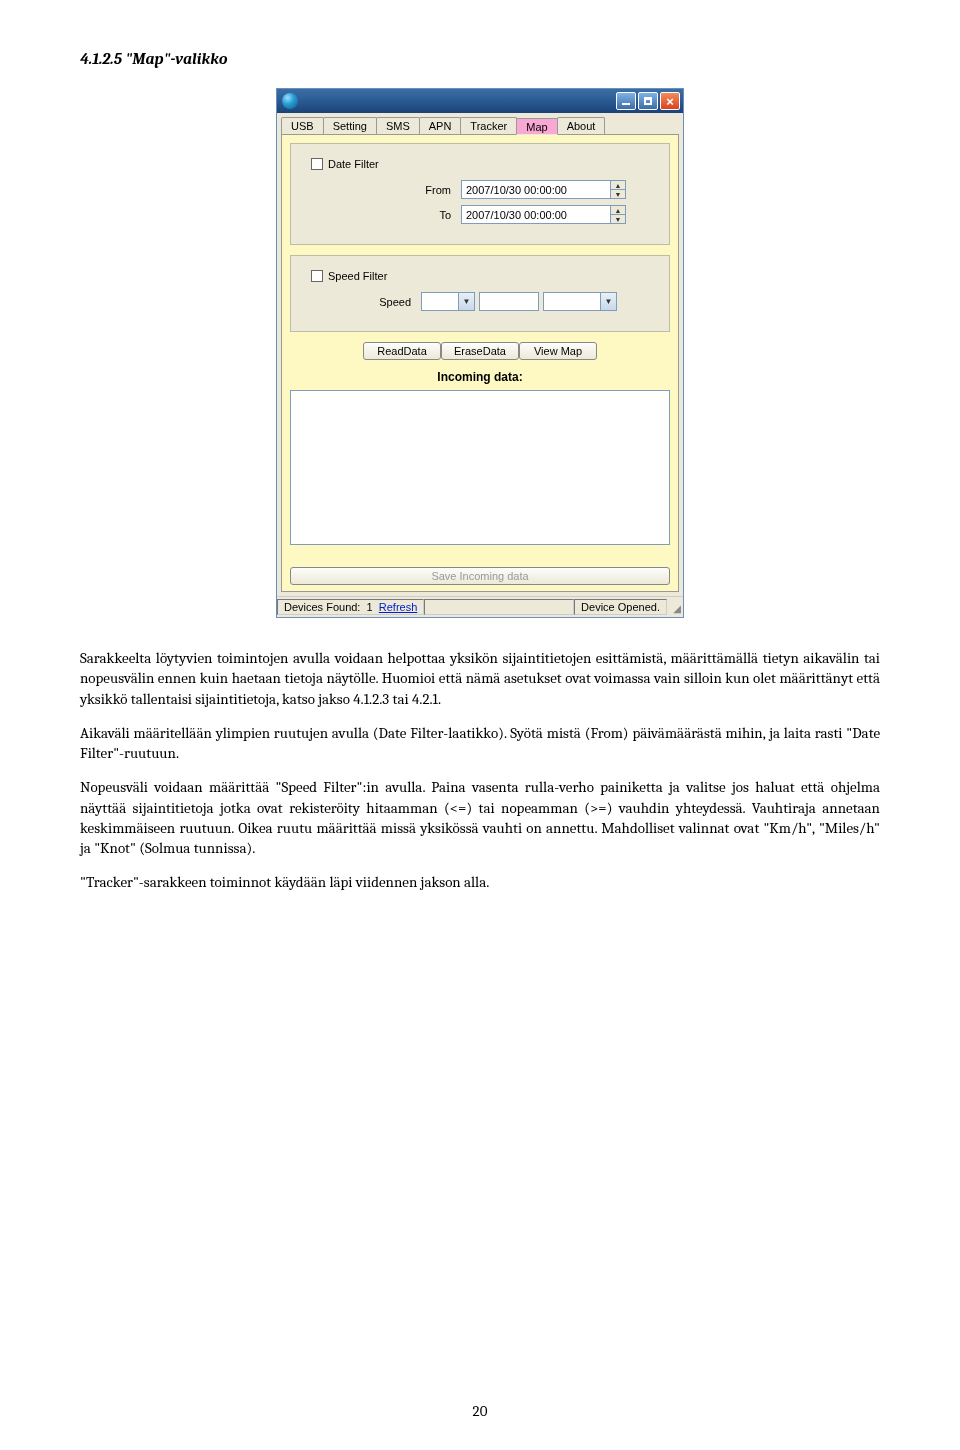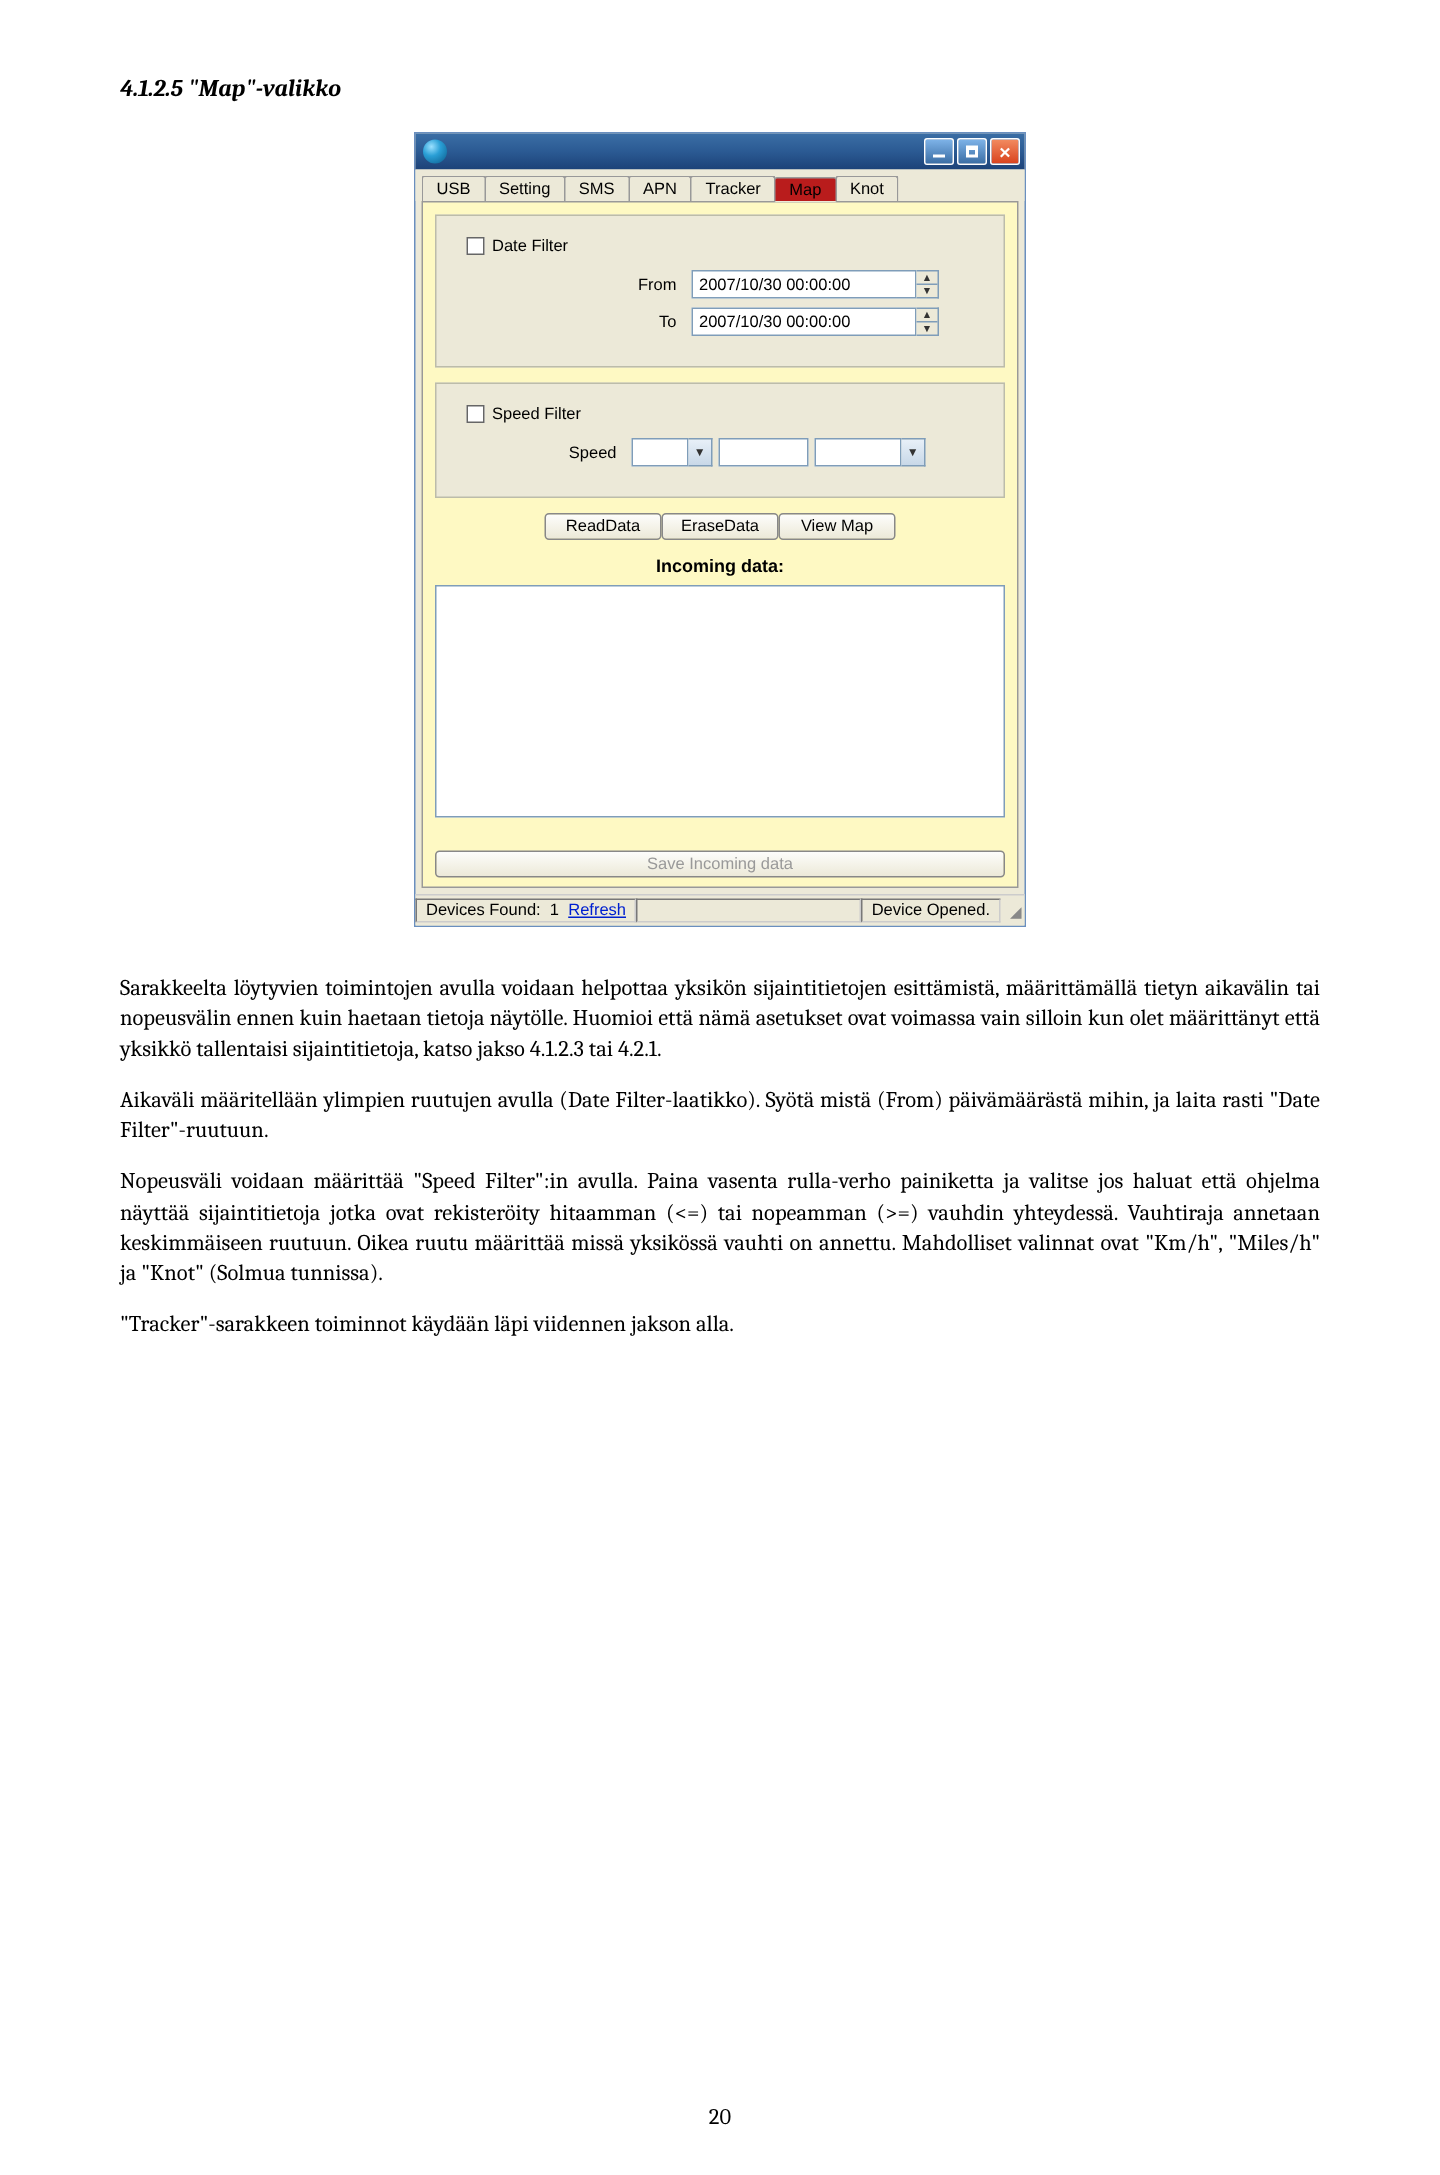--- a/index.html
+++ b/index.html
@@ -70,21 +70,21 @@
     padding: 2px 9px 1px 9px;
     border: 1px solid #999;
     border-bottom: none;
     background: #ece9d8;
     font-size: 11px;
     margin-right: -1px;
     position: relative;
     border-radius: 2px 2px 0 0;
   }
   .tab.active {
-    background: #b91c1c;
+    background: #f9a8d4;
     border-bottom: 1px solid #ece9d8;
     z-index: 2;
     top: 1px;
   }
   .tab-panel {
     margin: 0 4px 4px 4px;
     border: 1px solid #999;
     padding: 8px 8px 0 8px;
     background: #fef9c3;
   }
@@ -230,21 +230,21 @@
       </div>
     </div>
 
     <div class="tab-row">
       <div class="tab">USB</div>
       <div class="tab">Setting</div>
       <div class="tab">SMS</div>
       <div class="tab">APN</div>
       <div class="tab">Tracker</div>
       <div class="tab active">Map</div>
-      <div class="tab">Knot</div>
+      <div class="tab">About</div>
     </div>
 
     <div class="tab-panel">
 
       <div class="group-box date-group">
         <div class="checkbox-row">
           <div class="cb"></div>
           <span>Date Filter</span>
         </div>
         <div class="date-rows">

